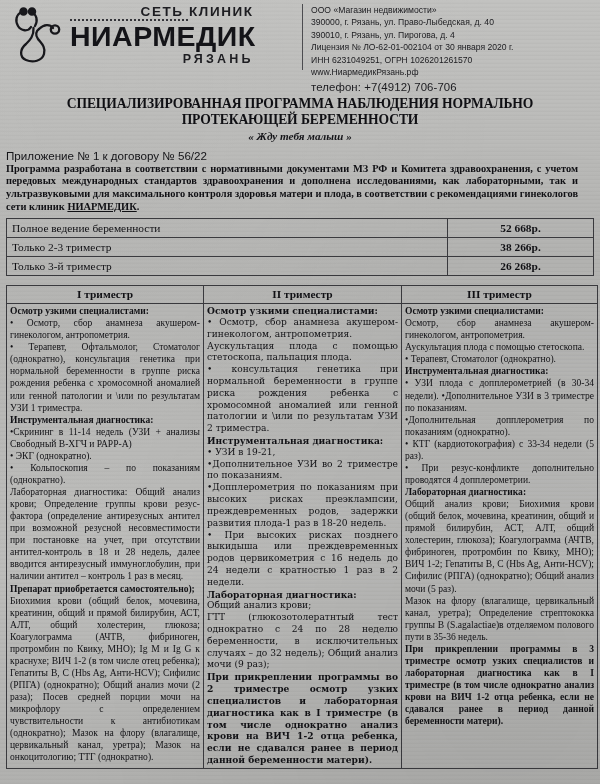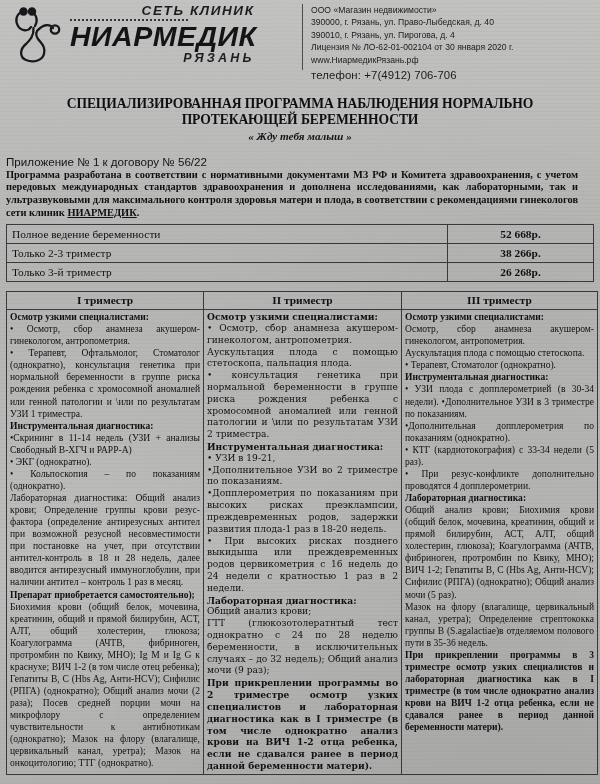--- a/index.html
+++ b/index.html
@@ -38,24 +38,24 @@
   
   .header {
     display: flex;
     align-items: flex-start;
     padding: 2px 6px 0 6px;
     height: 76px;
     box-sizing: border-box;
   }
   .logo-block {
     display: flex;
+    align-items: center;
     width: 296px;
     flex: 0 0 296px;
     padding-top: 2px;
-    font-style: italic;
   }
   .logo-mark {
     width: 62px;
     height: 62px;
     flex: 0 0 62px;
     margin-right: 2px;
   }
   .logo-text {
     display: flex;
     flex-direction: column;
@@ -129,21 +129,21 @@
     text-align: center;
     font-style: italic;
     font-weight: 700;
     font-size: 11.2px;
     margin-top: 2px;
     color: #151519;
   }
   .appendix {
     font-family: "Liberation Sans", sans-serif;
     font-size: 11.6px;
-    margin: 13px 0 1px 6px;
+    margin: 7px 0 1px 6px;
     color: #141418;
   }
   .intro {
     font-family: "Liberation Serif", serif;
     font-weight: 700;
     font-size: 10.4px;
     line-height: 1.24;
     text-align: justify;
     margin: 0 22px 4px 6px;
     color: #101014;
@@ -242,20 +242,21 @@
       </span>
     </div>
 
     <div class="hdr-divider"></div>
 
     <div class="contact">
       <div>ООО «Магазин недвижимости»</div>
       <div>390000, г. Рязань, ул. Право-Лыбедская, д. 40</div>
       <div>390010, г. Рязань, ул. Пирогова, д. 4</div>
       <div>Лицензия № ЛО-62-01-002104 от 30 января 2020 г.</div>
+      <div>ИНН 6231049251, ОГРН 1026201261570</div>
       <div>www.НиармедикРязань.рф</div>
       <span class="phone">телефон: +7(4912) 706-706</span>
     </div>
   </div>
 
   <div class="doc-title">СПЕЦИАЛИЗИРОВАННАЯ ПРОГРАММА НАБЛЮДЕНИЯ НОРМАЛЬНО ПРОТЕКАЮЩЕЙ БЕРЕМЕННОСТИ</div>
   <div class="doc-subtitle">« Жду тебя малыш »</div>
   <div class="appendix">Приложение № 1 к договору № 56/22</div>
 
   <div class="intro"><span>Программа разработана в соответствии с нормативными документами МЗ РФ и Комитета здравоохранения, с учетом передовых международных стандартов здравоохранения и дополнена исследованиями, как лабораторными, так и ультразвуковыми для максимального контроля здоровья матери и плода, в соответствии с рекомендациями гинекологов сети клиник </span><span class="clinic">НИАРМЕДИК</span><span>.</span></div>

